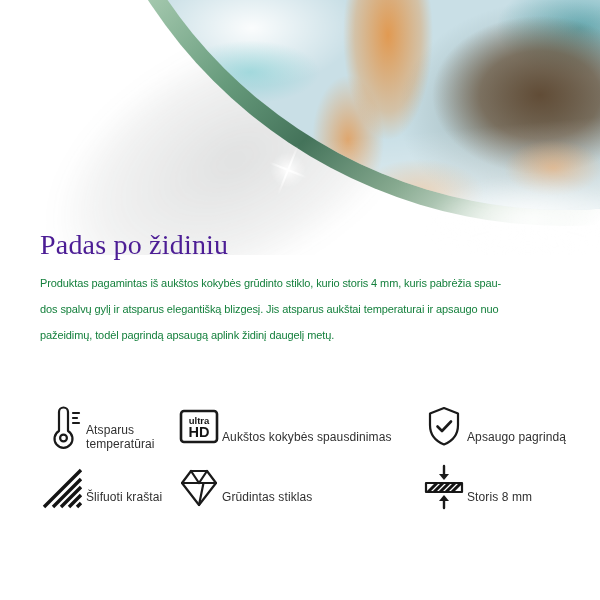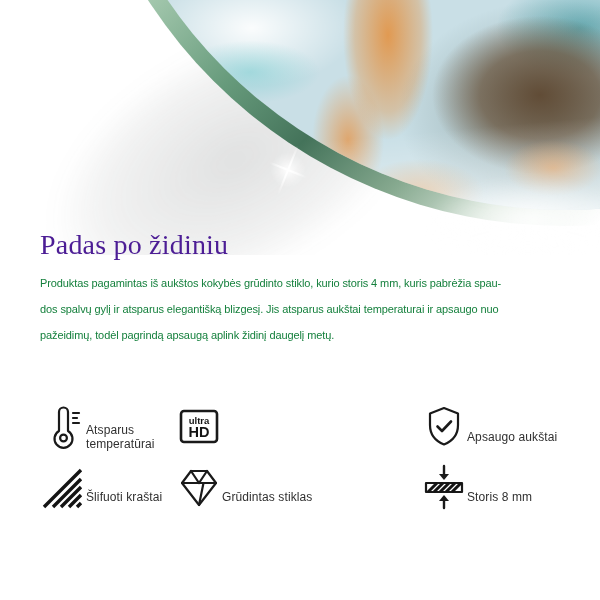--- a/index.html
+++ b/index.html
@@ -99,30 +99,31 @@
     </div>
 
     <div class="feature">
       <div class="ficon">
         <svg width="46" height="46" viewBox="0 0 46 46">
           <rect class="ic" x="5" y="7" width="36" height="31" rx="3" style="stroke-width:2.6"></rect>
           <text class="badge-text" x="23" y="19.5" font-size="9.5" text-anchor="middle">ultra</text>
           <text class="badge-text" x="23" y="33" font-size="14.5" text-anchor="middle">HD</text>
         </svg>
       </div>
+      <div class="flabel">Aukštos kokybės spausdinimas</div>
     </div>
 
     <div class="feature">
       <div class="ficon">
         <svg width="46" height="46" viewBox="0 0 46 46">
           <path class="ic" d="M23,4 L37,9.5 V21 c0,10.5 -6.5,16.5 -14,19.5 c-7.5,-3 -14,-9 -14,-19.5 V9.5 Z"></path>
           <polyline class="ic" points="16.5,22.5 21,27 30,17.5" style="stroke-width:2.6"></polyline>
         </svg>
       </div>
-      <div class="flabel">Apsaugo aukštai</div>
+      <div class="flabel">Apsaugo pagrindą</div>
     </div>
 
     <div class="feature">
       <div class="ficon">
         <svg width="46" height="46" viewBox="0 0 46 46">
           <path class="hatch" d="M4,43 L41,6 M13,43 L41,15 M21,43 L41,23 M29,43 L41,31 M37,43 L41,39"></path>
         </svg>
       </div>
       <div class="flabel">Šlifuoti kraštai</div>
     </div>

